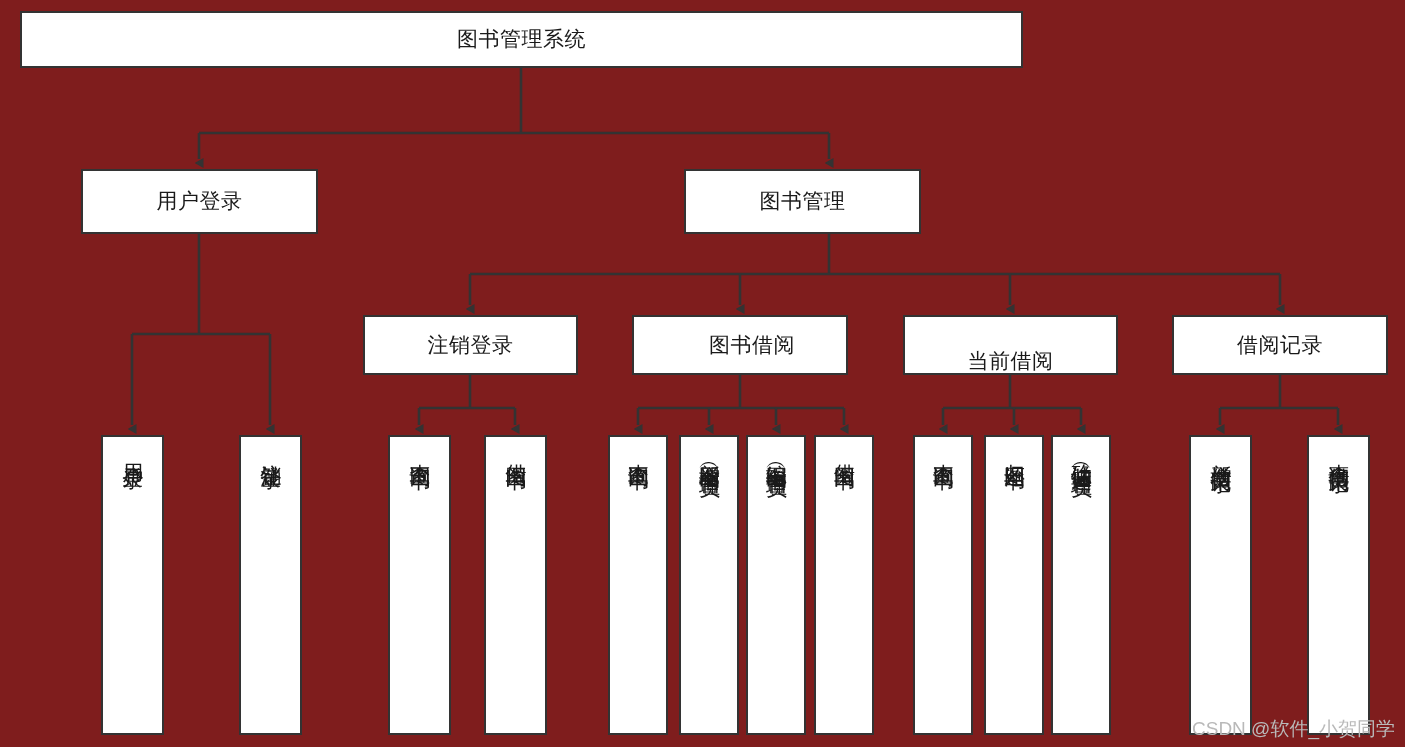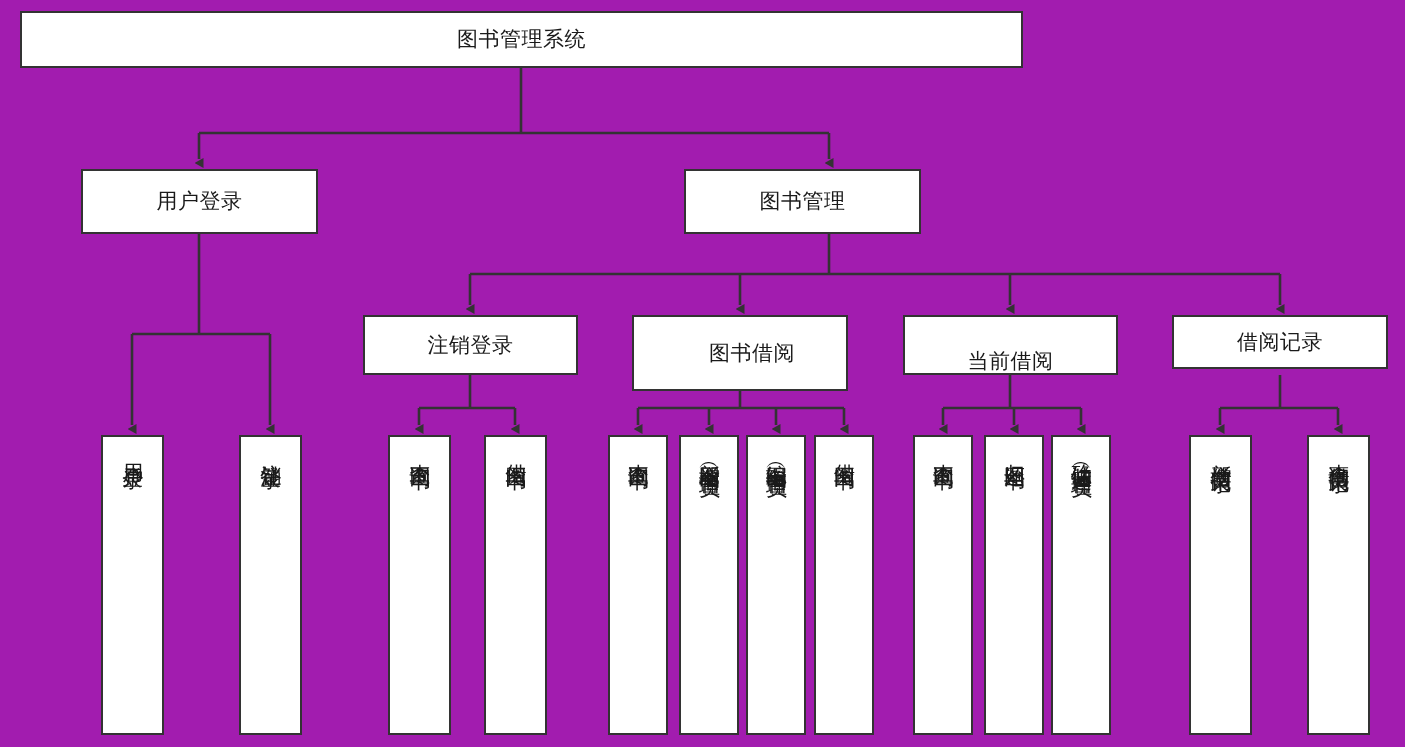--- a/index.html
+++ b/index.html
@@ -8,21 +8,21 @@
     padding: 0;
     background: #ffffff;
   }
   body {
     font-family: "Liberation Sans", "DejaVu Sans", sans-serif;
   }
   #canvas {
     position: relative;
     width: 1405px;
     height: 747px;
-    background: #a21caf;
+    background: #7f1d1d;
     overflow: hidden;
   }
   svg.connectors {
     position: absolute;
     left: 0;
     top: 0;
     width: 1405px;
     height: 747px;
     pointer-events: none;
   }
@@ -117,27 +117,27 @@
       </div>
       <div class="node" style="left: 81px; top: 169px; width: 237px; height: 65px;">
         <span class="label">用户登录</span>
       </div>
       <div class="node" style="left: 684px; top: 169px; width: 237px; height: 65px;">
         <span class="label">图书管理</span>
       </div>
       <div class="node" style="left: 363px; top: 315px; width: 215px; height: 60px;">
         <span class="label">注销登录</span>
       </div>
-      <div class="node" style="left: 632px; top: 315px; width: 216px; height: 76px; padding-left: 24px;">
+      <div class="node" style="left: 632px; top: 315px; width: 216px; height: 60px; padding-left: 24px;">
         <span class="label">图书借阅</span>
       </div>
       <div class="node" style="left: 903px; top: 315px; width: 215px; height: 60px; align-items: flex-end;">
         <span class="label">当前借阅</span>
       </div>
-      <div class="node" style="left: 1172px; top: 315px; width: 216px; height: 54px;">
+      <div class="node" style="left: 1172px; top: 315px; width: 216px; height: 60px;">
         <span class="label">借阅记录</span>
       </div>
       <div class="node leaf" style="left: 101px; top: 435px; width: 63px; height: 300px;">
         <span class="label">用户登录</span>
       </div>
       <div class="node leaf" style="left: 239px; top: 435px; width: 63px; height: 300px;">
         <span class="label">注销登录</span>
       </div>
       <div class="node leaf" style="left: 388px; top: 435px; width: 63px; height: 300px;">
         <span class="label">查询图书</span>
@@ -167,14 +167,15 @@
         <span class="label">确认归还（管理员）</span>
       </div>
       <div class="node leaf" style="left: 1189px; top: 435px; width: 63px; height: 300px;">
         <span class="label">新增借阅记录</span>
       </div>
       <div class="node leaf" style="left: 1307px; top: 435px; width: 63px; height: 300px;">
         <span class="label">查询借阅记录</span>
       </div>
     </div>
 
+  <div class="watermark" style="left: 1192px; top: 716px;">CSDN @软件_小贺同学</div>
 
 </div>
 
 </body></html>

